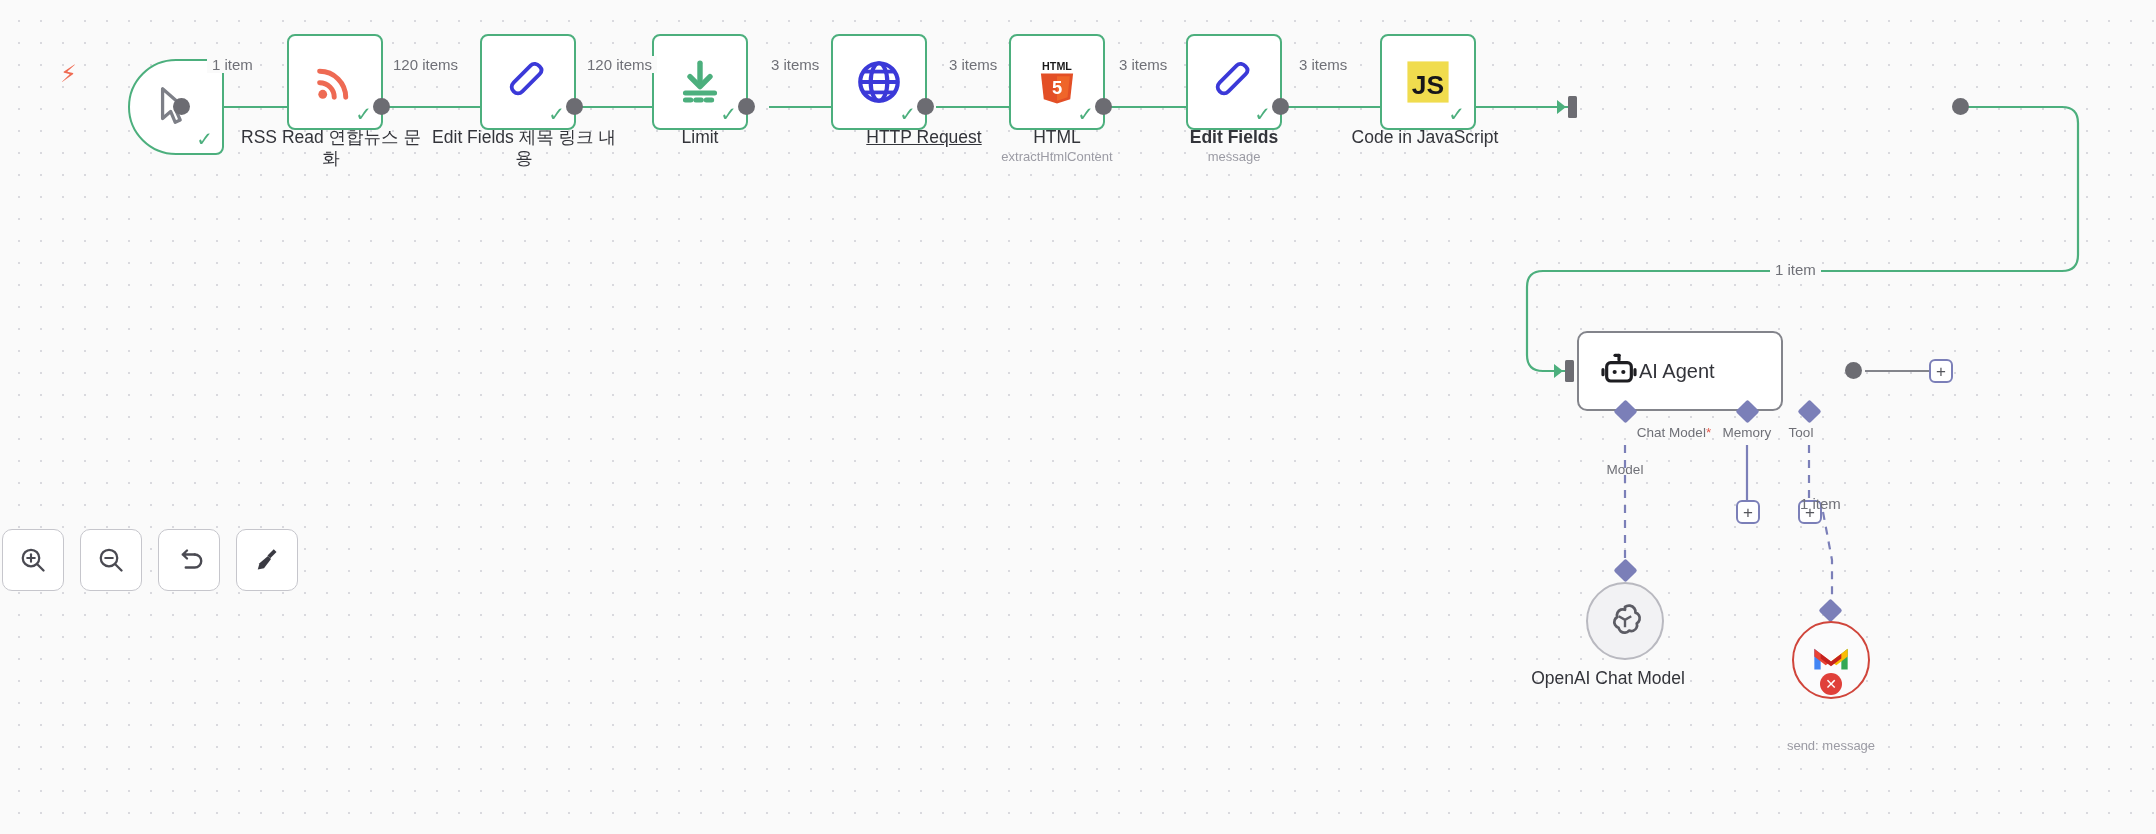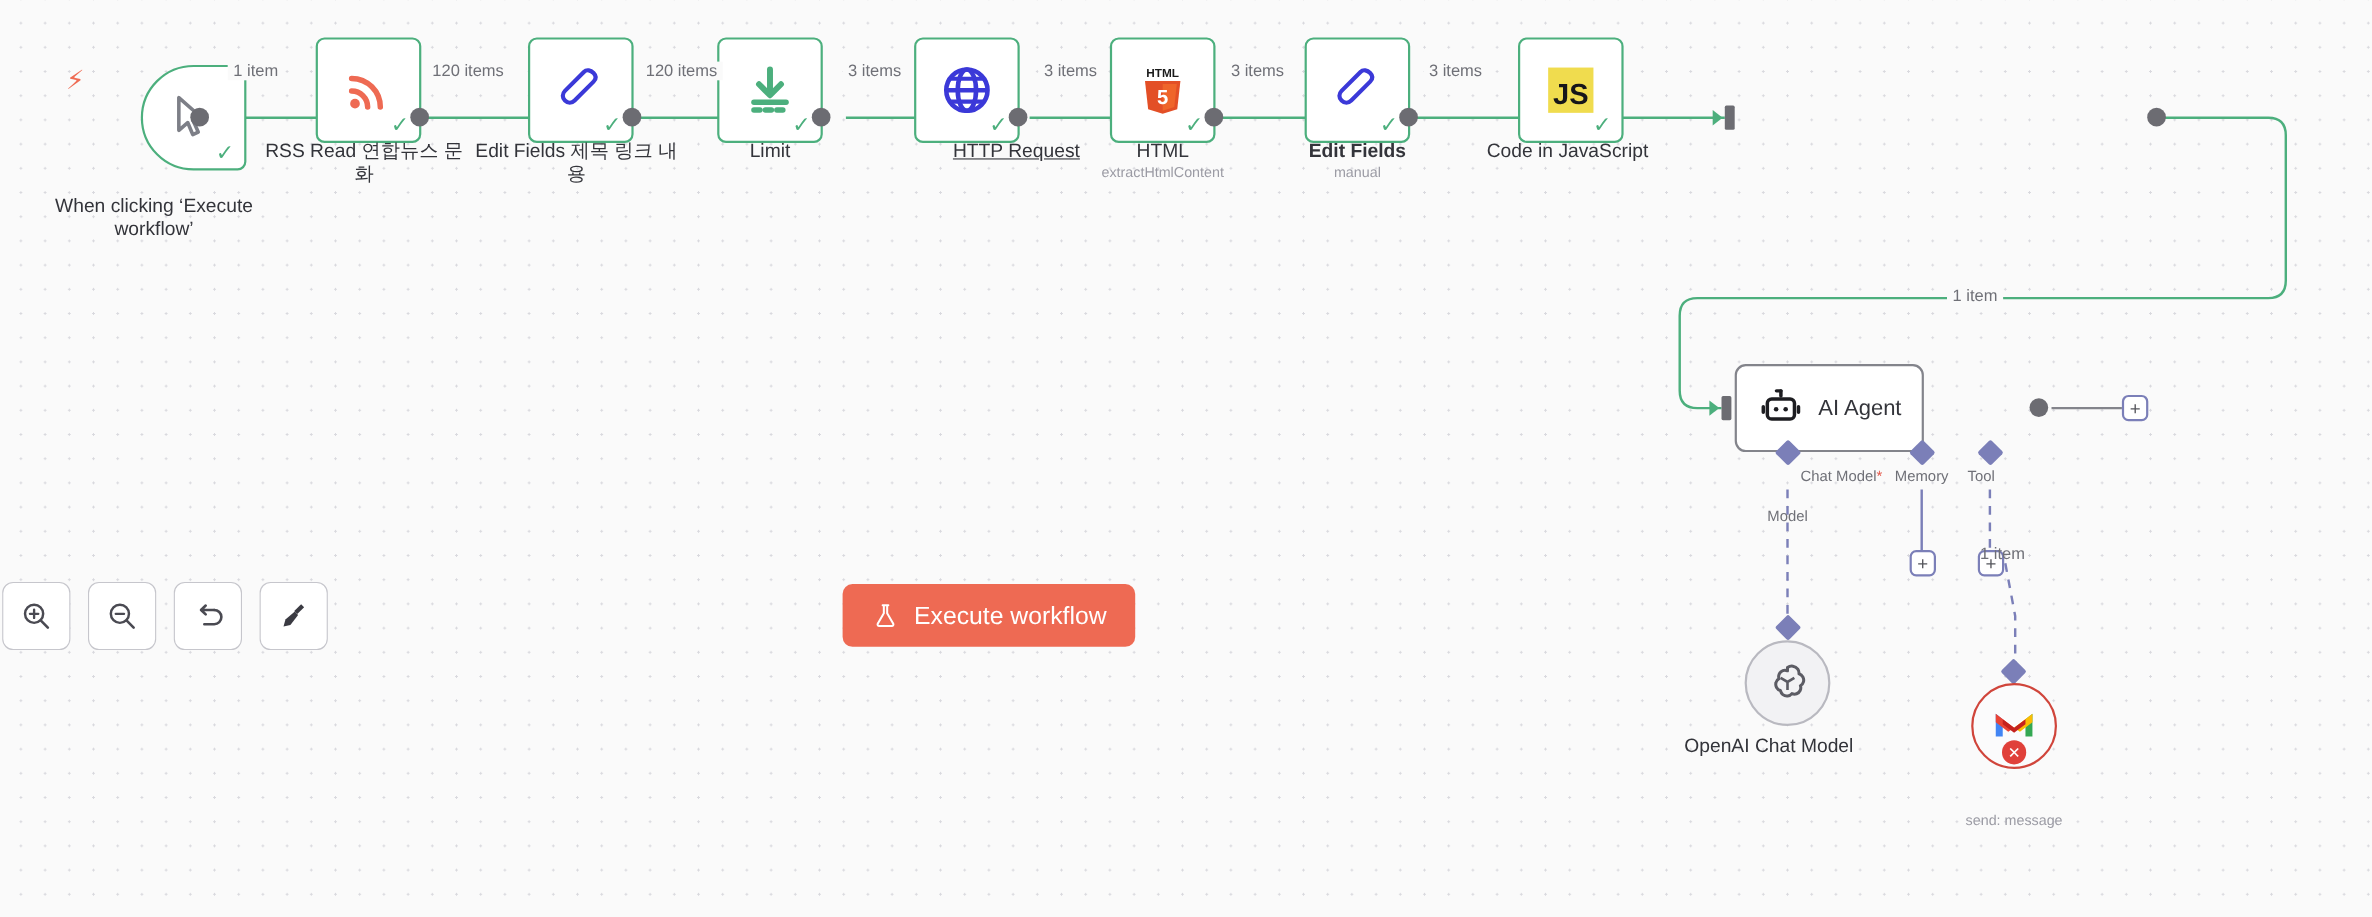--- a/index.html
+++ b/index.html
@@ -57,23 +57,23 @@
     border-left:9px solid #4caf7d;
   }
   .edgelabel{
     position:absolute;font-size:15px;color:#6f7077;background:#fafafa;
     padding:0 5px;white-space:nowrap;
   }
   .lightning{position:absolute;font-size:24px;color:#ef6c54;line-height:1;}
 
   
   .agentbox{
-    position:absolute;width:172px;height:80px;
+    position:absolute;width:206px;height:80px;
     background:#fff;border:2px solid #83848b;border-radius:10px;
-    box-sizing:border-box;display:flex;align-items:center;gap:14px;
+    box-sizing:border-box;display:flex;align-items:center;
     padding-left:20px;
   }
   .agentlabel{font-size:20px;color:#33343a;}
   .diamond{
     position:absolute;width:17px;height:17px;background:#7b7fb8;
     transform:rotate(45deg);border-radius:2px;
   }
   .ptlabel{position:absolute;font-size:13.5px;color:#6f7077;white-space:nowrap;}
   .req{color:#e4584a;}
   .plusbtn{
@@ -141,22 +141,20 @@
   </svg>
 
   <div class="nbox trigger" style="left:128px;top:59px;">
     <svg width="46" height="46" viewBox="0 0 24 24">
       <path d="M5 2.5 L5 18 L9.2 14.3 L11.6 20 L14.2 18.8 L11.8 13.4 L17.2 13.2 Z" fill="none" stroke="#7d7f87" stroke-width="1.7" stroke-linejoin="round"></path>
     </svg>
     <span class="tick">✓</span>
   </div>
   <span class="lightning" style="left:60px;top:62px;">⚡</span>
   <div class="outdot" style="left:173px;top:98px;"></div>
-  <div class="caption" style="left:48px;top:177px;width:184px;">When clicking ‘Execute
-workflow’</div>
 
   <div class="inport" style="left:345px;top:96px;"></div>
   <div class="inarrow" style="left:334px;top:100px;"></div>
   <div class="nbox" style="left:287px;top:34px;">
     <svg width="46" height="46" viewBox="0 0 24 24">
       <circle cx="5.6" cy="18.4" r="2.3" fill="#ee6a53"></circle>
       <path d="M4 12.4a7.6 7.6 0 0 1 7.6 7.6" fill="none" stroke="#ee6a53" stroke-width="2.6" stroke-linecap="round"></path>
       <path d="M4 6.4a13.6 13.6 0 0 1 13.6 13.6" fill="none" stroke="#ee6a53" stroke-width="2.6" stroke-linecap="round"></path>
     </svg>
     <span class="tick">✓</span>
@@ -228,21 +226,21 @@
   <div class="inarrow" style="left:1222px;top:100px;"></div>
   <div class="nbox" style="left:1186px;top:34px;">
     <svg width="48" height="48" viewBox="0 0 24 24">
       <path d="M17.8 4.2c1.3 1.3 1.3 2.6 0 3.9l-8.6 8.6c-1.3 1.3-3.1 1.3-4.4 0s-1.3-3.1 0-4.4l8.6-8.6c1.3-1.3 3.1-0.8 4.4 0.5z" fill="none" stroke="#3b39d8" stroke-width="1.9" stroke-linejoin="round"></path>
     </svg>
     <span class="tick">✓</span>
   </div>
   <div class="outdot" style="left:1272px;top:98px;"></div>
   <div class="edgelabel" style="left:1114px;top:56px;">3 items</div>
   <div class="caption" style="left:1142px;top:127px;width:184px;font-weight:bold;">Edit Fields</div>
-  <div class="subcaption" style="left:1142px;top:149px;width:184px;">manual</div>
+  <div class="subcaption" style="left:1142px;top:149px;width:184px;">message</div>
 
   <div class="inport" style="left:1568px;top:96px;"></div>
   <div class="inarrow" style="left:1557px;top:100px;"></div>
   <div class="nbox" style="left:1380px;top:34px;">
     <svg width="52" height="52" viewBox="0 0 24 24">
       <rect x="2.5" y="2.5" width="19" height="19" fill="#f0dc4e"></rect>
       <text x="12" y="17.6" font-size="12.2" font-weight="bold" fill="#16161a" text-anchor="middle" font-family="Liberation Sans, sans-serif">JS</text>
     </svg>
     <span class="tick">✓</span>
   </div>
@@ -328,20 +326,14 @@
       <path d="M16.6 7.6 a5.2 5.2 0 0 1 0 10.4 L9.4 18" fill="none" stroke="#4a4a52" stroke-width="1.9" stroke-linecap="round"></path>
     </svg>
   </div>
   <div class="tbtn" style="left:236px;top:529px;">
     <svg width="30" height="30" viewBox="0 0 24 24">
       <path d="M17.4 3.4 L19.6 5.6 L14.6 10.6 L12.4 8.4 Z" fill="#3a3a42"></path>
       <path d="M12.8 8.8 L15.2 11.2 L9.6 18.6 L4.6 19.6 L6 14.6 Z" fill="#3a3a42"></path>
     </svg>
   </div>
 
-  <button id="exec-btn">
-    <svg width="26" height="26" viewBox="0 0 24 24">
-      <path d="M9.6 3 L14.4 3 M10.6 3 L10.6 9.6 L5.6 18.2 a1.4 1.4 0 0 0 1.2 2.2 L17.2 20.4 a1.4 1.4 0 0 0 1.2 -2.2 L13.4 9.6 L13.4 3" fill="none" stroke="#ffffff" stroke-width="1.7" stroke-linecap="round" stroke-linejoin="round"></path>
-    </svg>
-    <span>Execute workflow</span>
-  </button>
 
 </div>
 
 </body></html>

